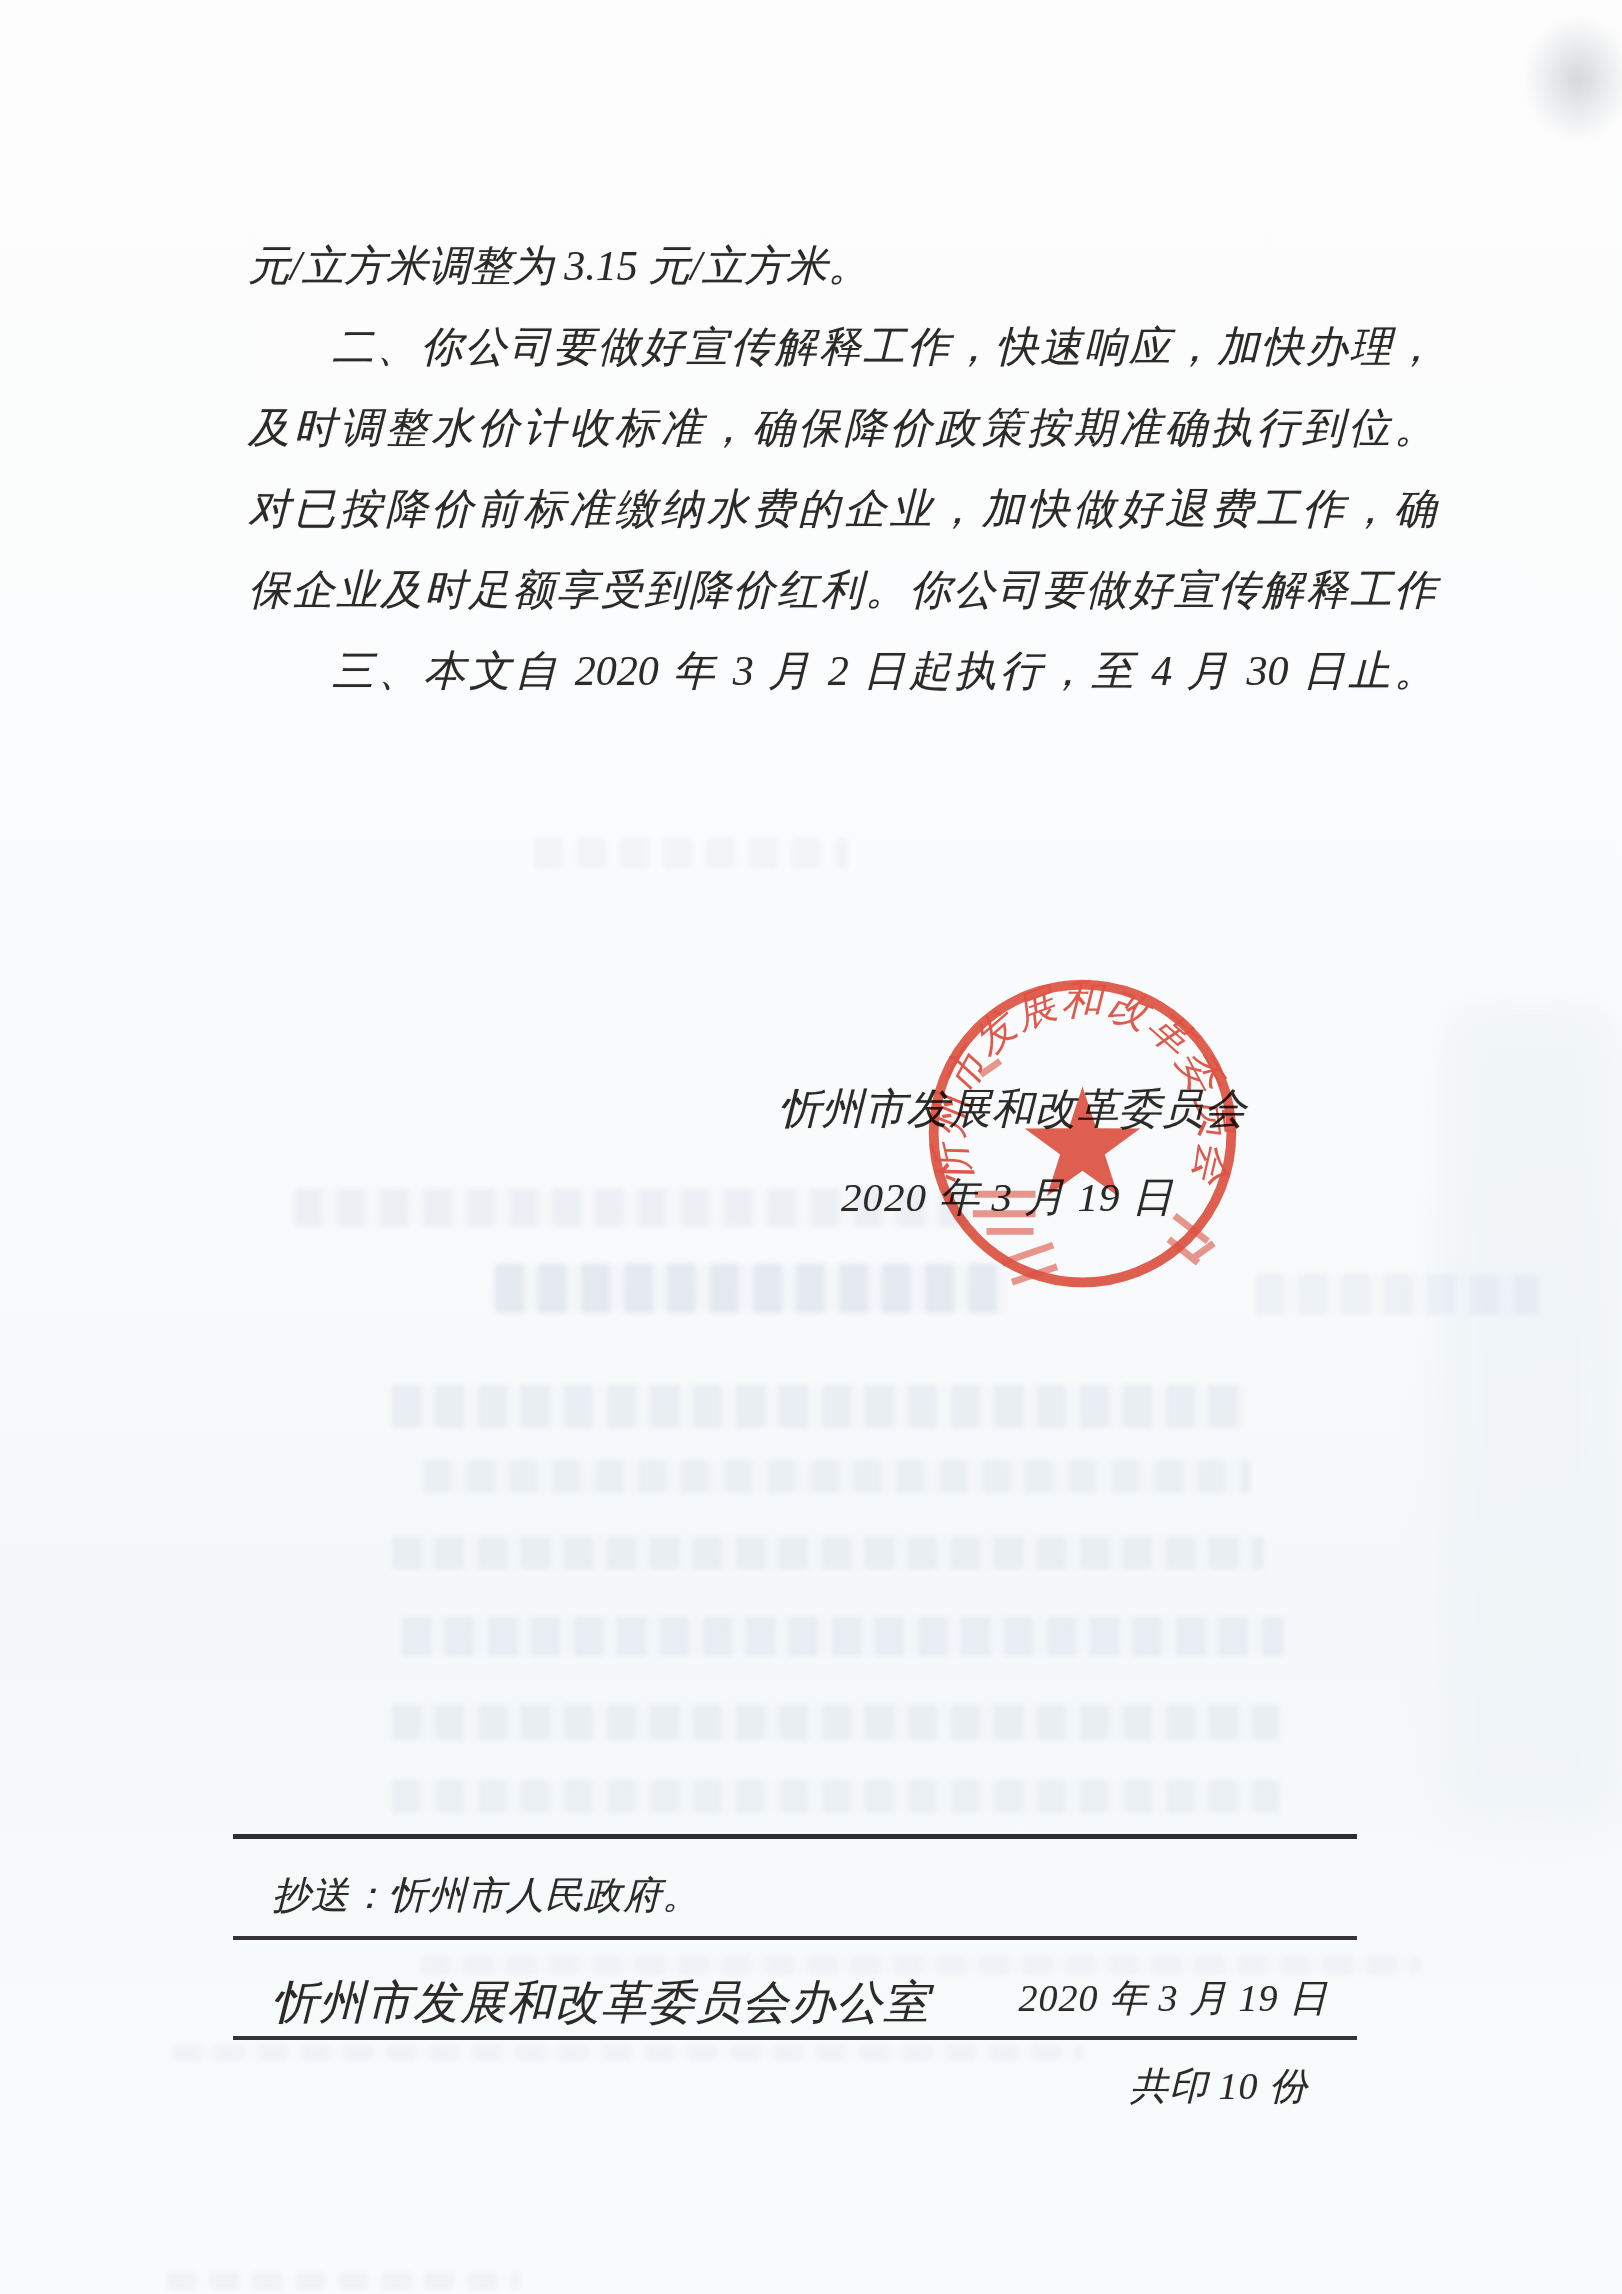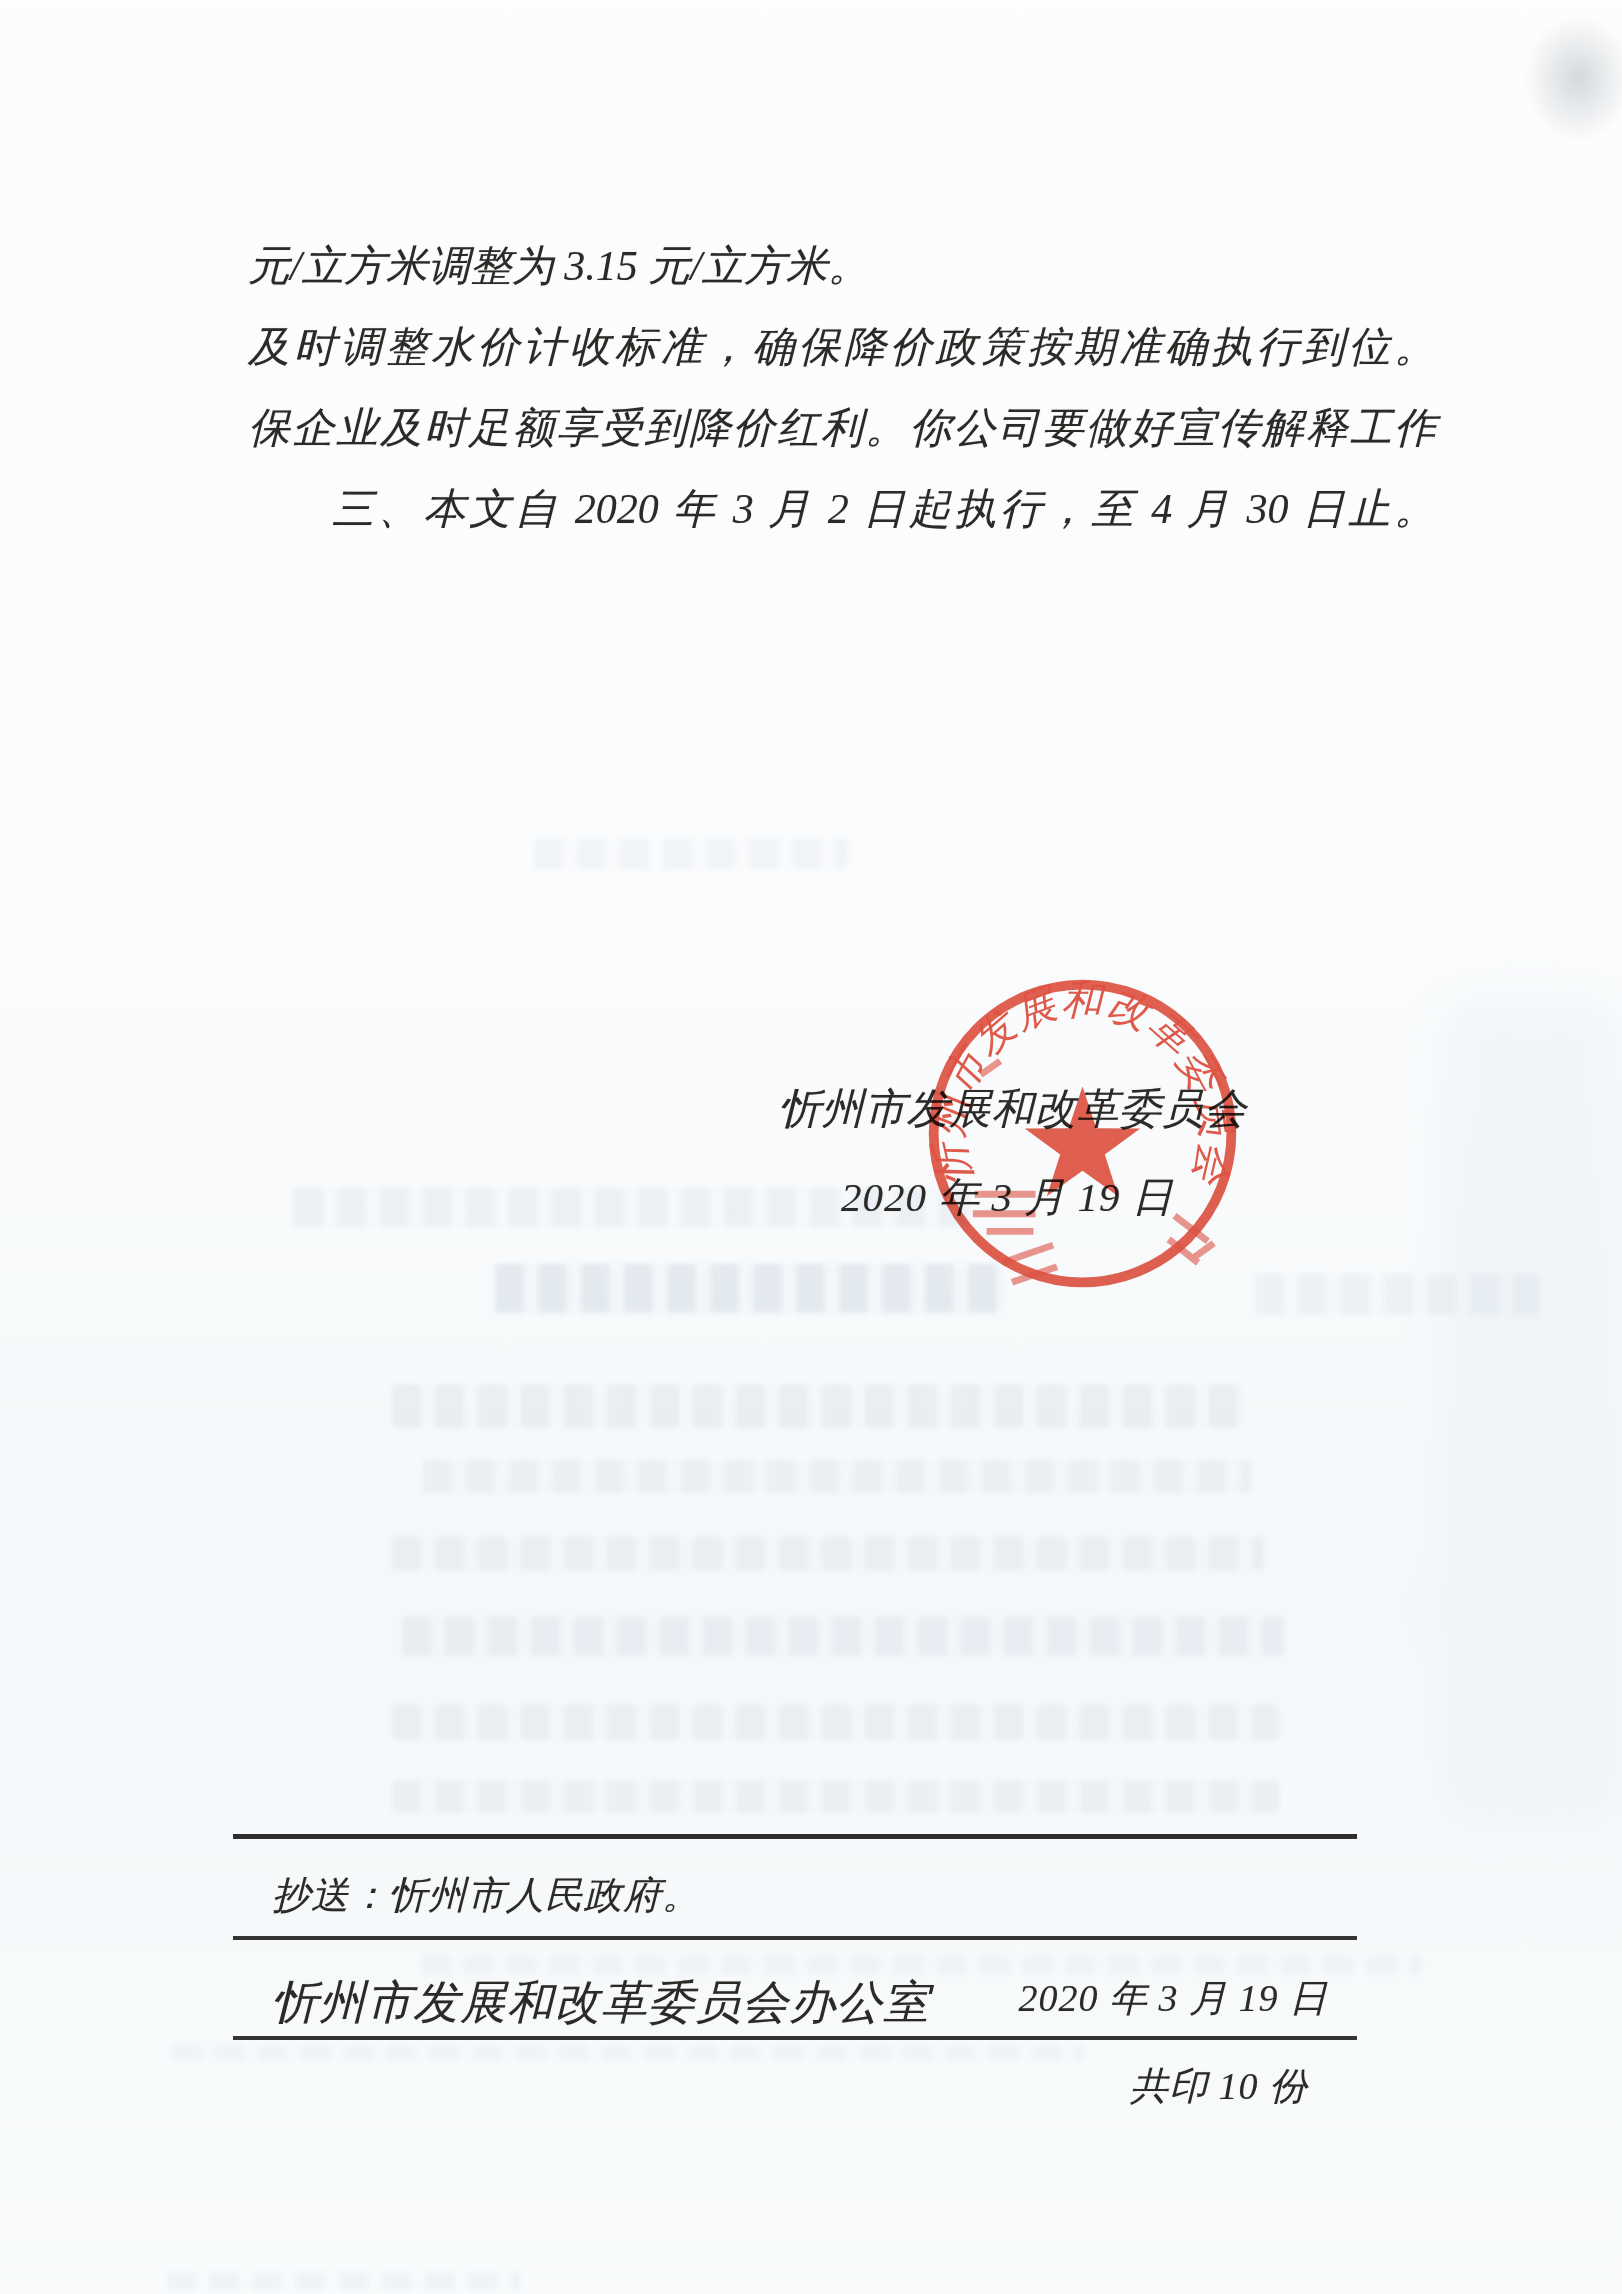--- a/index.html
+++ b/index.html
@@ -79,21 +79,23 @@
   <div class="ghost" style="left:392px;top:1537px;width:872px;height:33px;opacity:.5;"></div>
   <div class="ghost" style="left:402px;top:1617px;width:882px;height:39px;opacity:.55;"></div>
   <div class="ghost" style="left:392px;top:1705px;width:887px;height:35px;opacity:.5;"></div>
   <div class="ghost" style="left:392px;top:1780px;width:887px;height:33px;opacity:.45;"></div>
   <div class="ghost" style="left:421px;top:1955px;width:1000px;height:19.6px;opacity:.3;"></div>
   <div class="ghost" style="left:172px;top:2045px;width:912px;height:15.7px;opacity:.3;"></div>
   <div class="ghost" style="left:167px;top:2272px;width:353px;height:17.6px;opacity:.35;"></div>
 
   <div class="doc-body">
     <div class="line">元/立方米调整为 3.15 元/立方米。</div>
+    <div class="line j indent">二、你公司要做好宣传解释工作，快速响应，加快办理，</div>
     <div class="line j">及时调整水价计收标准，确保降价政策按期准确执行到位。</div>
+    <div class="line j">对已按降价前标准缴纳水费的企业，加快做好退费工作，确</div>
     <div class="line j">保企业及时足额享受到降价红利。你公司要做好宣传解释工作</div>
     <div class="line j indent">三、本文自 2020 年 3 月 2 日起执行，至 4 月 30 日止。</div>
   </div>
 
   <div class="sig-org">忻州市发展和改革委员会</div>
   <div class="sig-date">2020 年 3 月 19 日</div>
 
   <svg class="seal" viewBox="0 0 336 336">
     <g fill="none" stroke="#e0402e">
       <circle cx="168" cy="168" r="152" stroke-width="10" opacity=".92"></circle>

